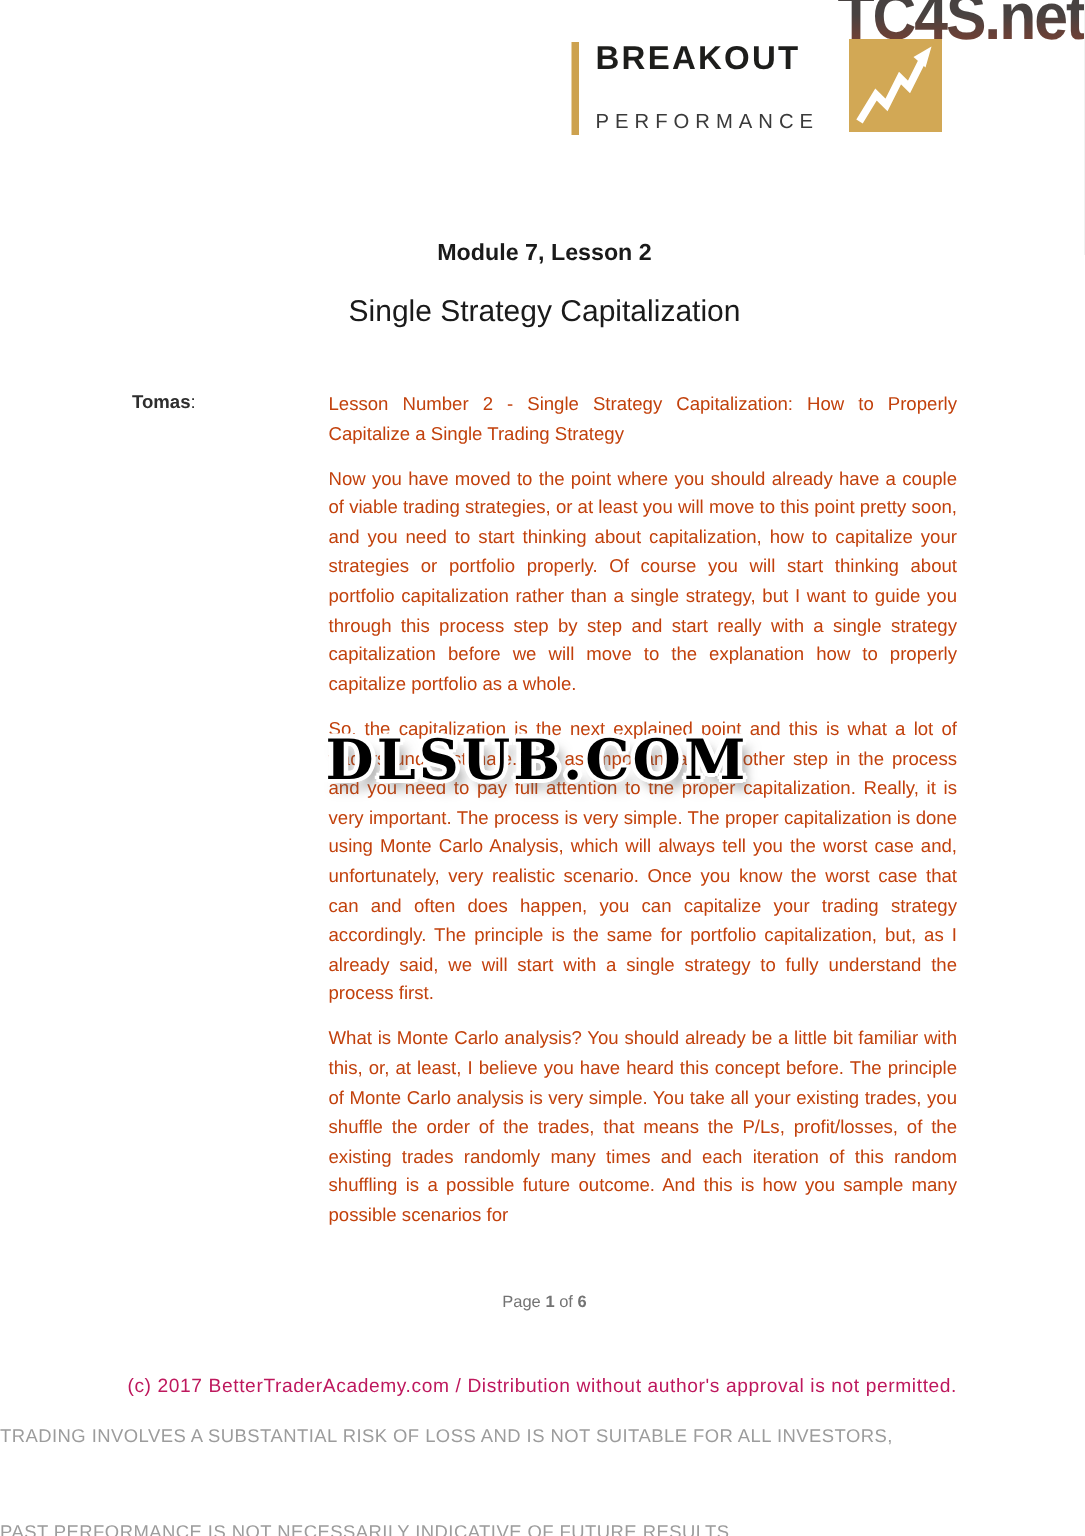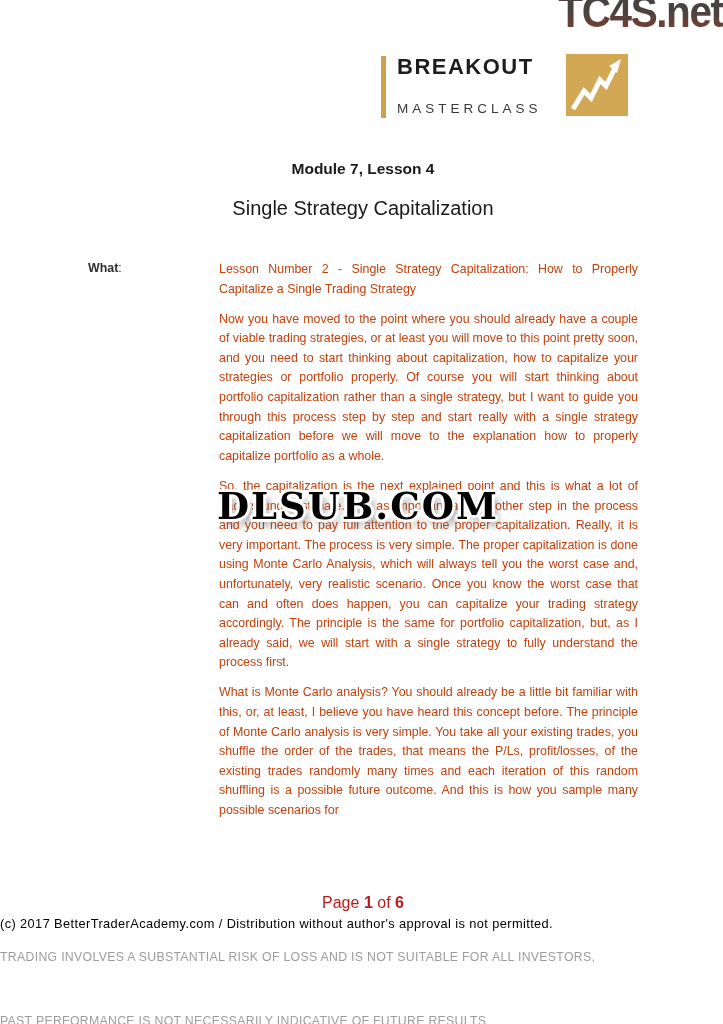--- a/index.html
+++ b/index.html
@@ -14,21 +14,21 @@
   .tc4s {
     position:absolute; top:-13px; right:0;
     font-size:44px; font-weight:bold; letter-spacing:-1.5px;
     transform:scaleX(.92); transform-origin:top right;
     background:linear-gradient(180deg,#474241 0%,#484241 45%,#6b4036 75%,#8e4b35 100%);
     -webkit-background-clip:text; background-clip:text; color:transparent;
     white-space:nowrap;
   }
 
   
-  .logo { position:absolute; left:381px; top:54px; width:250px; height:66px; }
+  .logo { position:absolute; left:381px; top:26px; width:250px; height:66px; }
   .logo-bar { position:absolute; left:0; top:2px; width:5px; height:62px; background:#cda24f; }
   .logo-line1 { position:absolute; left:16px; top:0;  font-size:22px; font-weight:bold; letter-spacing:1.5px; color:#1d1d1b; }
   .logo-line2 { position:absolute; left:16px; top:24px; font-size:18.5px; font-weight:bold; letter-spacing:2.5px; color:#c8a04e; }
   .logo-line3 { position:absolute; left:16px; top:47px; font-size:13.5px; letter-spacing:4px; color:#3a3a3a; }
   .logo-square { position:absolute; left:185px; top:0; width:62px; height:62px; background:#d2a855; }
 
   
   .titles { position:absolute; left:88px; width:550px; text-align:center; color:#1a1a1a; }
   .title1 { top:160px; font-size:15.5px; font-weight:bold; position:absolute; width:100%; }
   .title2 { top:197px; font-size:20px;  font-weight:normal; position:absolute; width:100%; }
@@ -47,23 +47,23 @@
     position:absolute; left:217px; top:484px;
     font-family:"DejaVu Serif", serif; font-weight:bold;
     font-size:37px; letter-spacing:2px; color:#000000; white-space:nowrap;
     text-shadow:
       -3px 0 0 #fff, 3px 0 0 #fff, 0 -3px 0 #fff, 0 3px 0 #fff,
       -2px -2px 0 #fff, 2px -2px 0 #fff, -2px 2px 0 #fff, 2px 2px 0 #fff,
       5px 7px 7px rgba(90,90,90,.55);
   }
 
   
-  .page-num { position:absolute; left:88px; top:894px; width:550px; text-align:center; font-size:16px; color:#b91c1c; }
+  .page-num { position:absolute; left:88px; top:862px; width:550px; text-align:center; font-size:11px; color:#737373; }
   .page-num b { font-weight:bold; }
-  .copyright { position:absolute; left:0; top:916px; width:723px; text-align:left; font-size:12.8px; letter-spacing:.4px; color:#000000; }
+  .copyright { position:absolute; left:0; top:916px; width:723px; text-align:center; font-size:12.8px; letter-spacing:.4px; color:#be185d; }
   .disc1 { position:absolute; left:0; top:950px; width:723px; text-align:left; font-size:12.3px; letter-spacing:.3px; color:#9c9c9c; }
   .disc2 { position:absolute; left:0; top:967px; width:692px; text-align:left; font-size:12.3px; letter-spacing:.3px; color:#9c9c9c;margin-top:47px; }
   .tradersx {
     position:absolute; right:2px; top:1023px;
     font-size:30px; font-weight:bold; letter-spacing:-0.5px; color:#ce4d54;
     -webkit-text-stroke:1px #8a2a2e; white-space:nowrap;
     text-shadow:
       -3px 0 0 #fff, 3px 0 0 #fff, 0 -3px 0 #fff, 0 3px 0 #fff,
       -2px -2px 0 #fff, 2px 2px 0 #fff, -2px 2px 0 #fff, 2px -2px 0 #fff;
     margin-top: 32px;
@@ -72,35 +72,35 @@
 </head>
 <body>
 
 <div class="page">
 
   <div class="tc4s">TC4S.net</div>
 
   <div class="logo">
     <div class="logo-bar"></div>
     <div class="logo-line1">BREAKOUT</div>
-    <div class="logo-line3">MASTERCLASS</div>
+    <div class="logo-line3">PERFORMANCE</div>
     <div class="logo-square">
       <svg viewBox="0 0 62 62" width="62" height="62" aria-hidden="true">
         <path d="M7 55 L18 37 L25 44 L34 26 L40 32 L49 14" fill="none" stroke="#ffffff" stroke-width="5"></path>
         <polygon points="43,12 55,5 51,19" fill="#ffffff"></polygon>
       </svg>
     </div>
   </div>
 
   <div class="titles">
-    <div class="title1">Module 7, Lesson 4</div>
+    <div class="title1">Module 7, Lesson 2</div>
     <div class="title2">Single Strategy Capitalization</div>
   </div>
 
-  <div class="speaker"><b>What</b><span>:</span></div>
+  <div class="speaker"><b>Tomas</b><span>:</span></div>
 
   <div class="body-col">
     <p>Lesson Number 2 - Single Strategy Capitalization: How to Properly Capitalize a Single Trading Strategy</p>
     <p>Now you have moved to the point where you should already have a couple of viable trading strategies, or at least you will move to this point pretty soon, and you need to start thinking about capitalization, how to capitalize your strategies or portfolio properly. Of course you will start thinking about portfolio capitalization rather than a single strategy, but I want to guide you through this process step by step and start really with a single strategy capitalization before we will move to the explanation how to properly capitalize portfolio as a whole.</p>
     <p>So, the capitalization is the next explained point and this is what a lot of traders underestimate. It is as important as any other step in the process and you need to pay full attention to the proper capitalization. Really, it is very important. The process is very simple. The proper capitalization is done using Monte Carlo Analysis, which will always tell you the worst case and, unfortunately, very realistic scenario. Once you know the worst case that can and often does happen, you can capitalize your trading strategy accordingly. The principle is the same for portfolio capitalization, but, as I already said, we will start with a single strategy to fully understand the process first.</p>
     <p>What is Monte Carlo analysis? You should already be a little bit familiar with this, or, at least, I believe you have heard this concept before. The principle of Monte Carlo analysis is very simple. You take all your existing trades, you shuffle the order of the trades, that means the P/Ls, profit/losses, of the existing trades randomly many times and each iteration of this random shuffling is a possible future outcome. And this is how you sample many possible scenarios for</p>
   </div>
 
   <div class="dlsub">DLSUB.COM</div>
 

